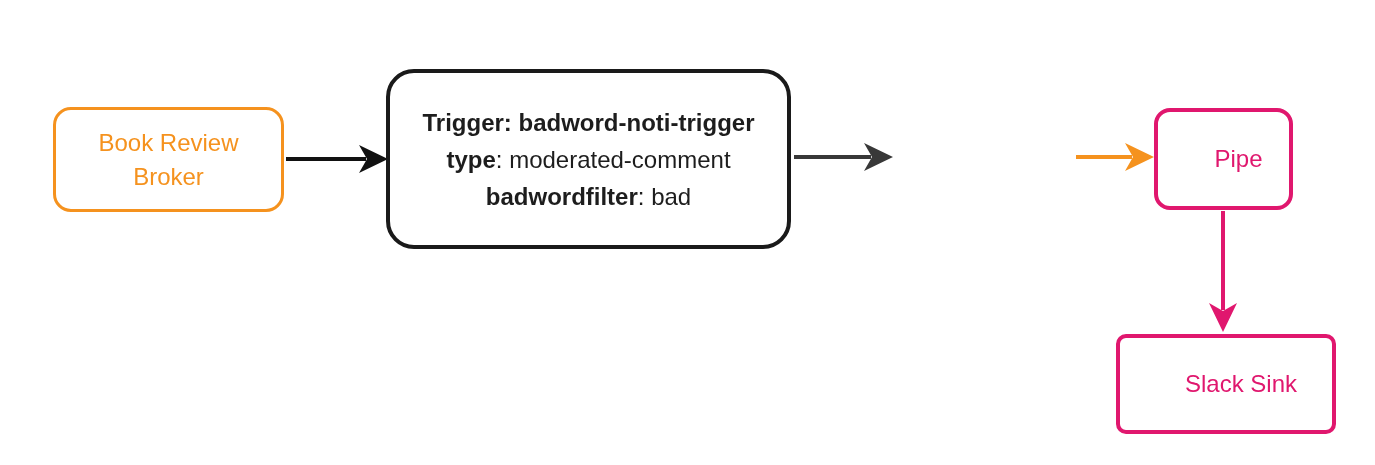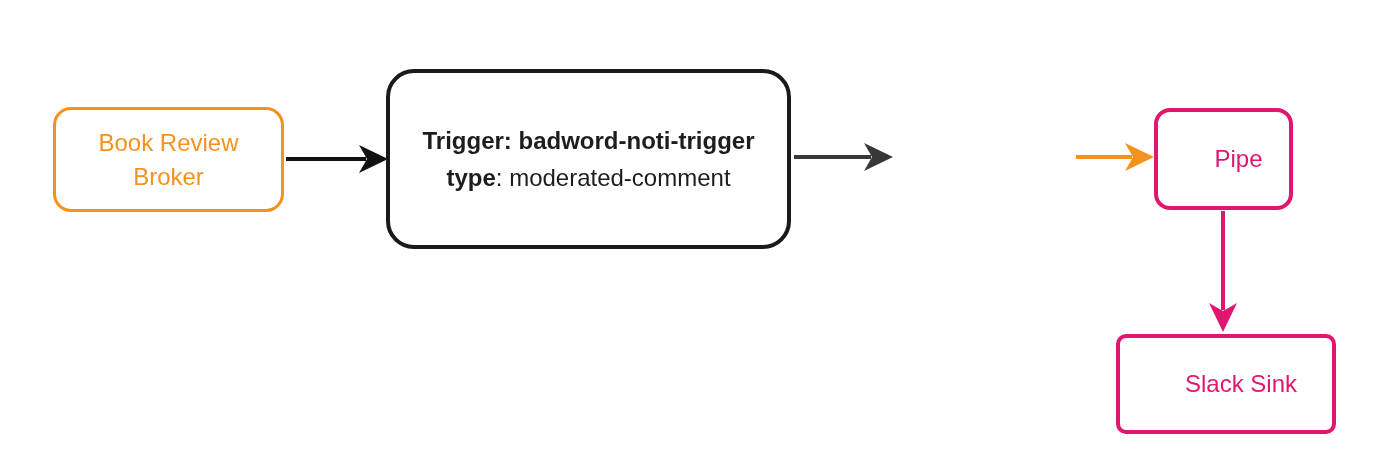--- a/index.html
+++ b/index.html
@@ -108,20 +108,23 @@
     <span>Broker</span>
   </div>
 
   <div class="node" id="node-trigger">
     <div>
       <b>Trigger: badword-noti-trigger</b>
     </div>
     <div>
       <b>type</b><span>: moderated-comment</span>
     </div>
+    <div>
+      <b>badwordfilter</b><span>: bad</span>
+    </div>
   </div>
 
 
   <div class="node node-pink" id="node-pipe">
     <span>Pipe</span>
   </div>
 
   <div class="node node-pink" id="node-slack-sink">
     <span>Slack Sink</span>
   </div>

